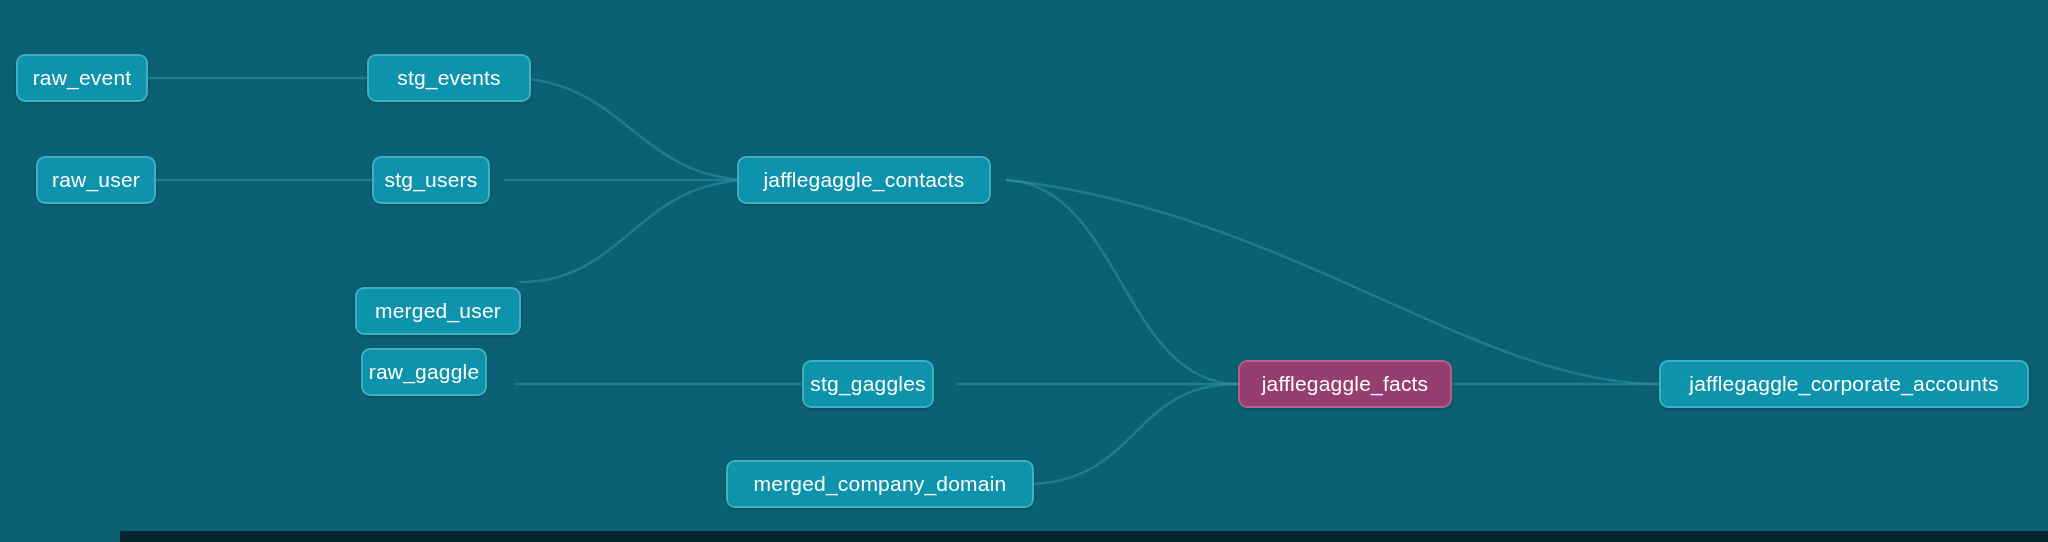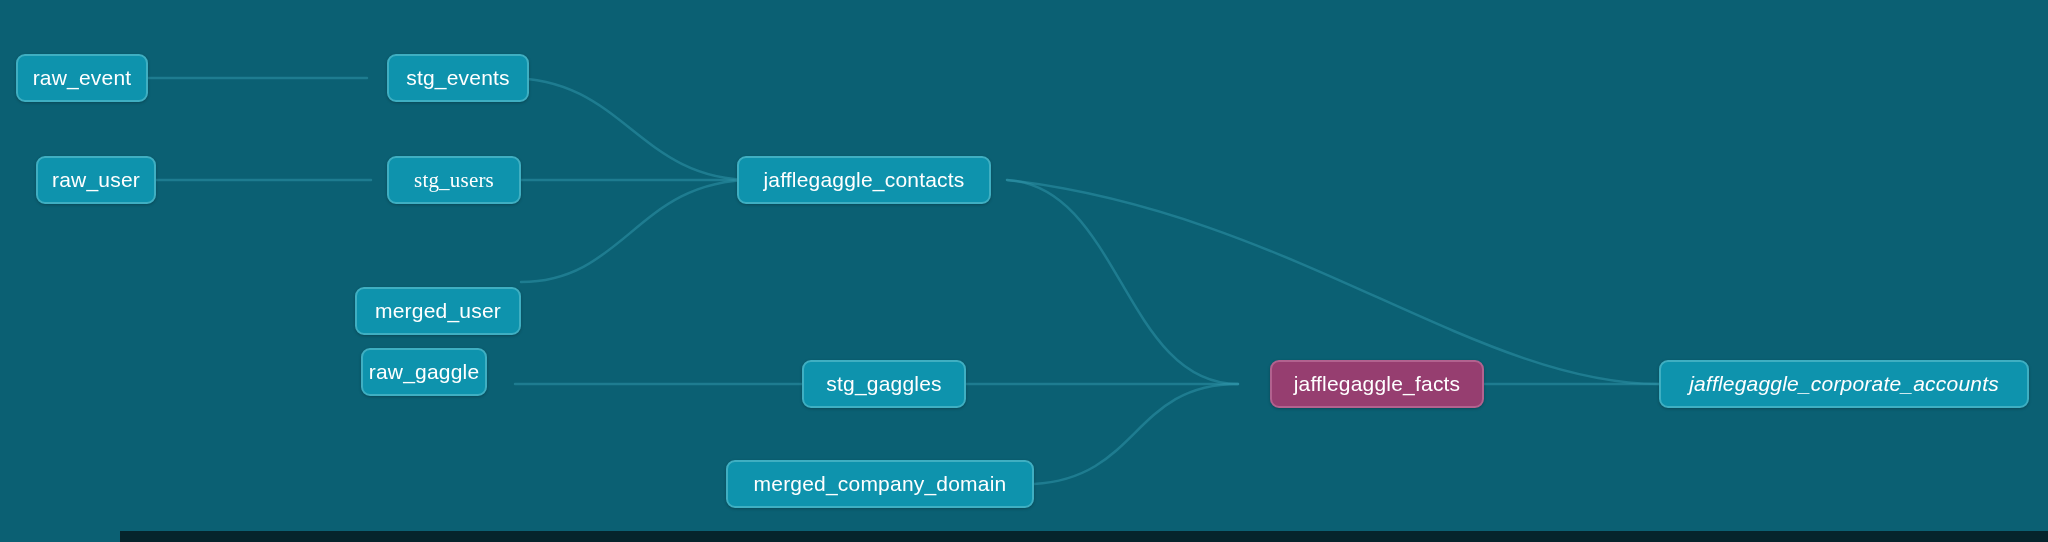--- a/index.html
+++ b/index.html
@@ -47,21 +47,20 @@
     color: var(--node-text);
     font-size: 21px;
     letter-spacing: 0.2px;
     white-space: nowrap;
     cursor: pointer;
     box-shadow: 0 1px 3px rgba(0,0,0,0.25);
   }
   .node.selected {
     background: var(--selected-fill);
     border-color: var(--selected-border);
-    margin-left: 32px;
   }
   .bottom-edge {
     position: absolute;
     left: 120px;
     right: 0;
     bottom: 0;
     height: 11px;
     background: var(--bottom-bar);
   }
 </style>
@@ -79,24 +78,24 @@
     <path d="M515,384 H802"></path>
     <path d="M958,384 H1238"></path>
     <path d="M1007,180 C1120,186 1124,384 1238,384"></path>
     <path d="M1034,484 C1140,478 1132,384 1238,384"></path>
     <path d="M1452,384 H1659"></path>
     <path d="M1007,180 C1290,212 1475,384 1659,384"></path>
   </svg>
 
   <div class="node" style="left:16px;  top:54px;  width:132px;">raw_event</div>
   <div class="node" style="left:36px;  top:156px; width:120px;">raw_user</div>
-  <div class="node" style="left:387px; top:54px;  width:142px;">stg_events</div>
-  <div class="node" style="left:387px; top:156px; width:134px;font-family:Liberation Serif, serif;">stg_users</div>
+  <div class="node" style="left:367px; top:54px;  width:164px;">stg_events</div>
+  <div class="node" style="left:372px; top:156px; width:118px;">stg_users</div>
   <div class="node" style="left:355px; top:258px; width:166px;margin-top:29px;">merged_user</div>
   <div class="node" style="left:361px; top:348px; width:126px;">raw_gaggle</div>
   <div class="node" style="left:737px; top:156px; width:254px;">jafflegaggle_contacts</div>
-  <div class="node" style="left:802px; top:360px; width:164px;">stg_gaggles</div>
+  <div class="node" style="left:802px; top:360px; width:132px;">stg_gaggles</div>
   <div class="node" style="left:726px; top:460px; width:308px;">merged_company_domain</div>
   <div class="node selected" style="left:1238px; top:360px; width:214px;">jafflegaggle_facts</div>
-  <div class="node" style="left:1659px; top:360px; width:370px;font-style:italic;">jafflegaggle_corporate_accounts</div>
+  <div class="node" style="left:1659px; top:360px; width:370px;">jafflegaggle_corporate_accounts</div>
 
   <div class="bottom-edge"></div>
 </div>
 
 </body></html>

